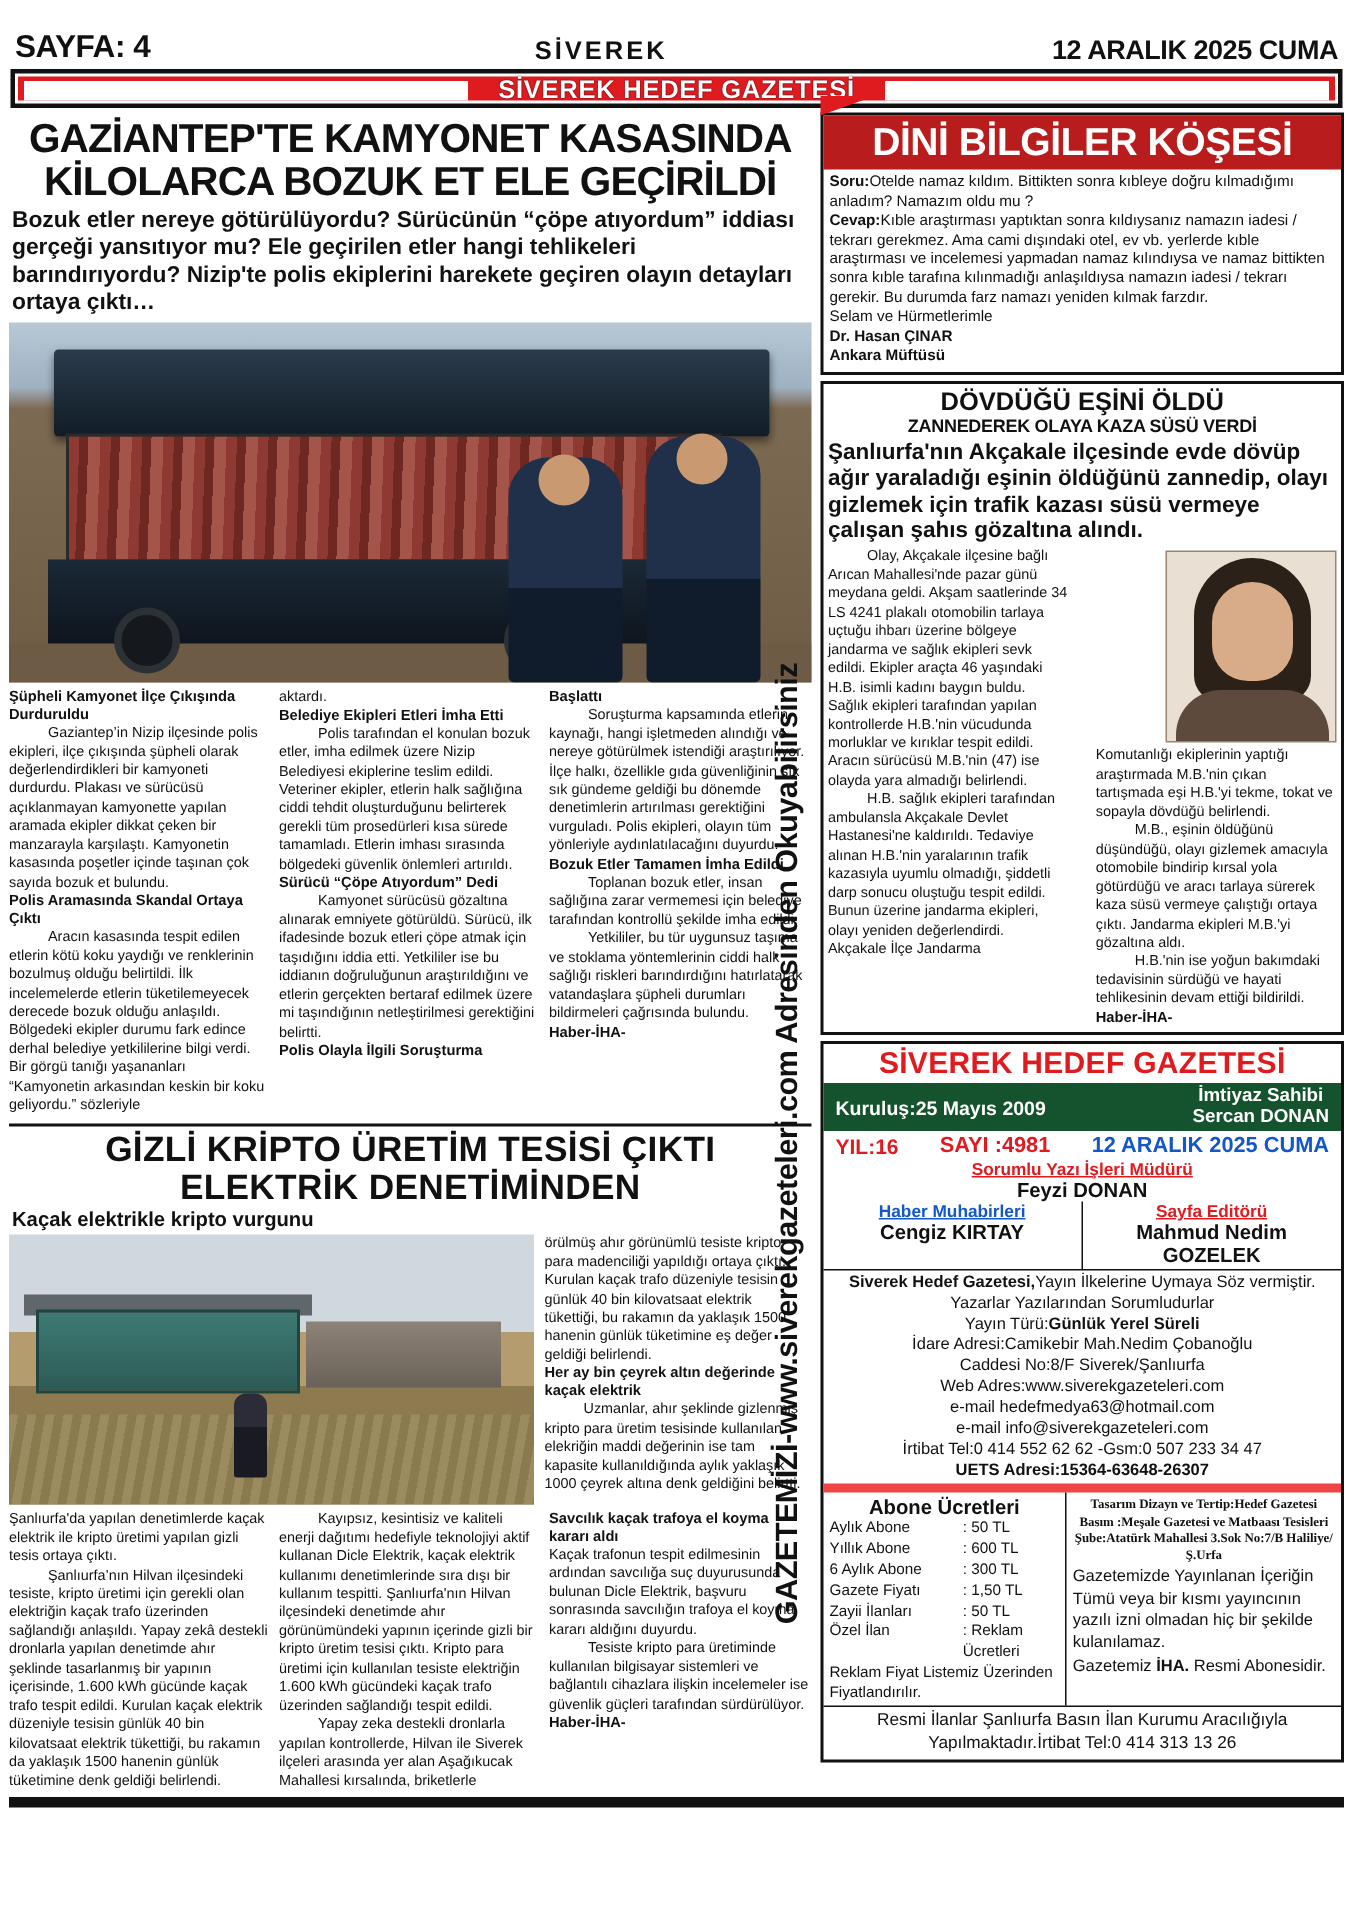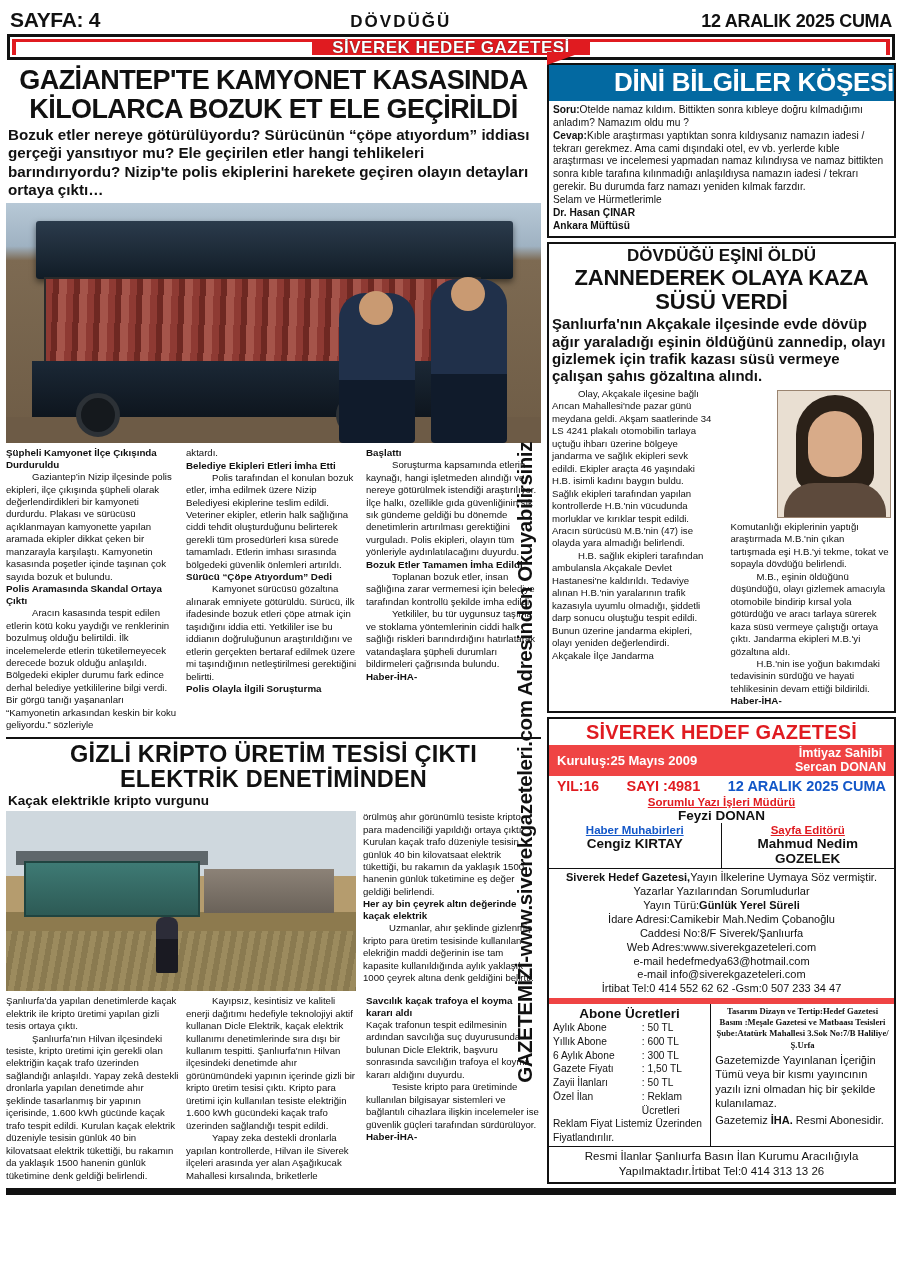--- a/index.html
+++ b/index.html
@@ -9,21 +9,21 @@
     background: #ffffff;
     font-family: "Liberation Sans", sans-serif;
     color: #111;
     overflow: hidden;
   }
   .page { position: relative; width: 902px; height: 1280px; padding: 0 6px; }
 
   
   .topbar {
     display: flex; align-items: flex-end; justify-content: space-between;
-    height: 34px; padding: 0 4px 2px 4px;
+    height: 46px; padding: 0 4px 2px 4px;
   }
   .topbar .pg { font-size: 21px; font-weight: bold; letter-spacing: -0.3px; }
   .topbar .mid { font-size: 17px; font-weight: bold; letter-spacing: 2px; }
   .topbar .date { font-size: 18px; font-weight: bold; letter-spacing: -0.3px; }
 
   .mast-strip {
     position: relative; height: 26px; background: #ffffff;
     border: 3px solid #111; margin: 0 1px 3px 1px;
   }
   .mast-strip .redbar {
@@ -130,38 +130,38 @@
   .art2-photo .field {
     position: absolute; left: 0; right: 0; bottom: 0; height: 60px;
     background: repeating-linear-gradient(100deg,#9c8b5e 0 6px,#8a7a50 6px 12px);
   }
   .art2-cols { display: flex; gap: 7px; margin-top: 4px; }
   .art2-cols .c { width: 173px; }
 
   
   .box { border: 2px solid #111; }
   .dini-title {
-    background: #0369a1; color: #fff; text-align: right;
+    background: #b91c1c; color: #fff; text-align: center;
     font-size: 26px; font-weight: bold; letter-spacing: -0.3px;
     padding: 2px 0 3px; position: relative;
   }
   .dini-title::before {
     content: ""; position: absolute; left: -2px; top: -13px;
     border-left: 0 solid transparent; border-right: 36px solid transparent;
     border-top: 13px solid #e01b20;
   }
   .dini-body { font-size: 10.2px; line-height: 1.26; padding: 3px 4px 4px; }
   .dini-body b { font-weight: bold; }
 
   .art3-head1 {
     font-size: 17px; font-weight: bold; text-align: center; line-height: 1.08;
     padding-top: 3px;
   }
   .art3-head2 {
-    font-size: 22px; font-weight: bold; text-align: center; line-height: 1.08;
+    font-size: 12px; font-weight: bold; text-align: center; line-height: 1.08;
     letter-spacing: -0.2px;
   }
   .art3-lede { font-size: 15px; font-weight: bold; line-height: 1.16; padding: 2px 3px 3px; }
   .art3-cols { display: flex; gap: 18px; padding: 0 3px 3px; }
   .art3-cols .c { width: 50%; }
   .portrait {
     float: right; width: 114px; height: 128px; margin: 2px 0 3px 4px;
     background: linear-gradient(#caa78c 0 100%); position: relative; overflow: hidden;
     border: 1px solid #9a8470;
   }
@@ -181,21 +181,21 @@
     white-space: nowrap;
   }
 
   
   .colo { border: 2px solid #111; margin-top: 4px; font-size: 10px; }
   .colo .ctitle {
     color: #e01b20; font-weight: bold; font-size: 20px; text-align: center;
     padding: 2px 0 1px; letter-spacing: 0.2px;
   }
   .colo .blackrow {
-    display: flex; background: #ef4444; color: #fff; font-weight: bold;
+    display: flex; background: #14532d; color: #fff; font-weight: bold;
     align-items: center; justify-content: space-between; padding: 2px 8px;
   }
   .colo .blackrow .k { font-size: 13px; }
   .colo .blackrow .r { text-align: center; font-size: 12.5px; line-height: 1.1; }
   .colo .row2 {
     display: flex; align-items: center; justify-content: space-between;
     padding: 2px 8px; color: #e01b20; font-weight: bold;
   }
   .colo .row2 .yil { font-size: 14px; }
   .colo .row2 .sayi { font-size: 14.5px; }
@@ -220,21 +220,21 @@
   .colo .footline { border-top: 1px solid #111; text-align: center; font-size: 11.5px; line-height: 1.3; padding: 2px 4px 3px; }
   .bottom-black { height: 7px; background: #111; margin-top: 4px; }
 </style>
 </head>
 <body>
 
 <div class="page">
 
   <div class="topbar">
     <div class="pg">SAYFA: 4</div>
-    <div class="mid">DÖVDÜĞÜ</div>
+    <div class="mid">SİVEREK</div>
     <div class="date">12 ARALIK 2025 CUMA</div>
   </div>
 
   <div class="mast-strip">
     <div class="redbar"></div>
     <div class="white-l"></div>
     <div class="white-r"></div>
     <div class="mtitle">SİVEREK HEDEF GAZETESİ</div>
   </div>
 
@@ -402,20 +402,21 @@
           <div>Yazarlar Yazılarından Sorumludurlar</div>
           <div>
             <span>Yayın Türü:</span><b>Günlük Yerel Süreli</b>
           </div>
           <div>İdare Adresi:Camikebir Mah.Nedim Çobanoğlu</div>
           <div>Caddesi No:8/F Siverek/Şanlıurfa</div>
           <div style="font-weight:normal">Web Adres:www.siverekgazeteleri.com</div>
           <div>e-mail hedefmedya63@hotmail.com</div>
           <div>e-mail info@siverekgazeteleri.com</div>
           <div>İrtibat Tel:0 414 552 62 62 -Gsm:0 507 233 34 47</div>
+          <div style="font-weight:bold">UETS Adresi:15364-63648-26307</div>
         </div>
         <div class="split">
           <div class="left">
             <div class="ab-title">Abone Ücretleri</div>
             <div>
               <div class="ab-row">
                   <div class="a">Aylık Abone</div>
                   <div class="b">:  50 TL</div>
                 </div>
               <div class="ab-row">

